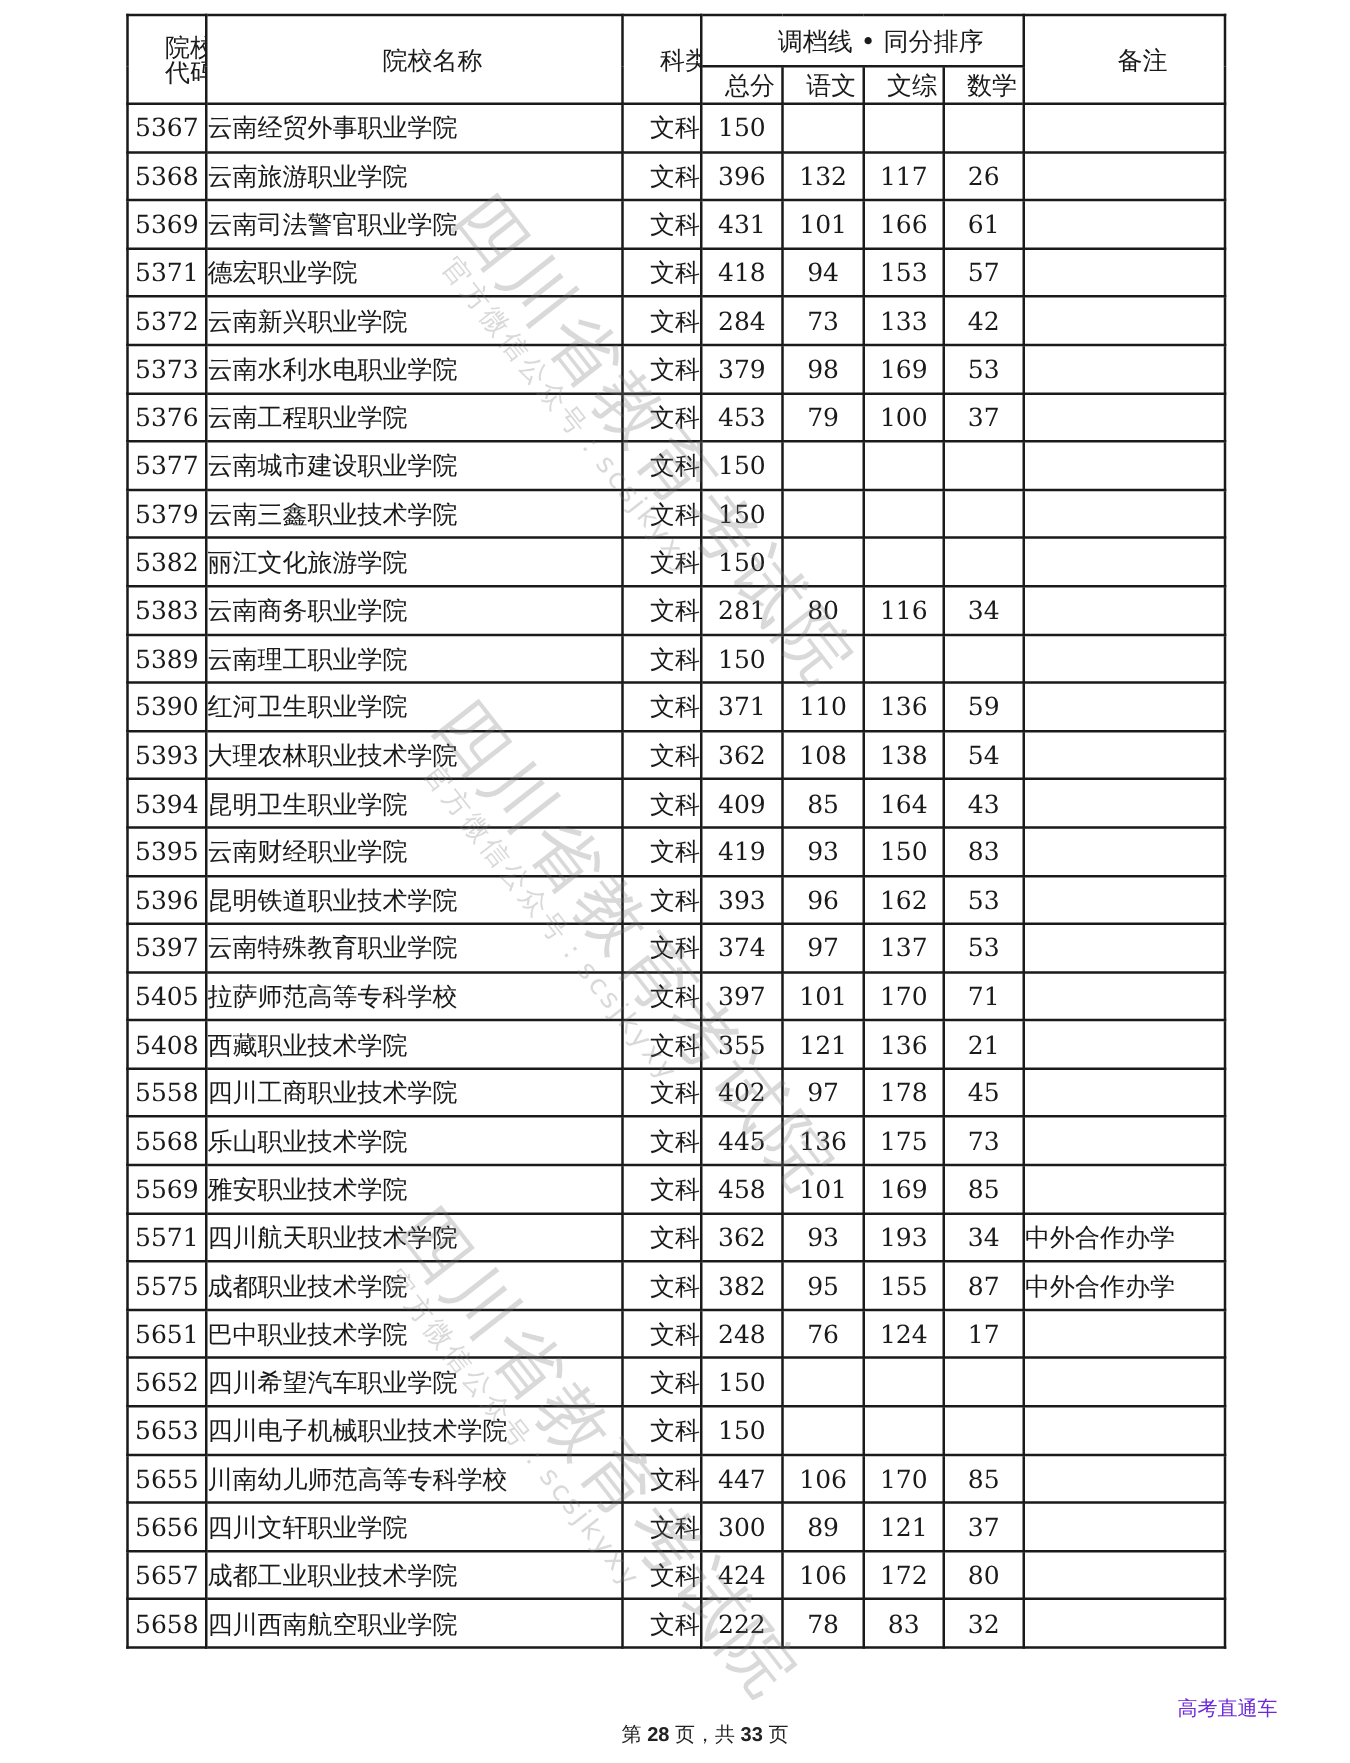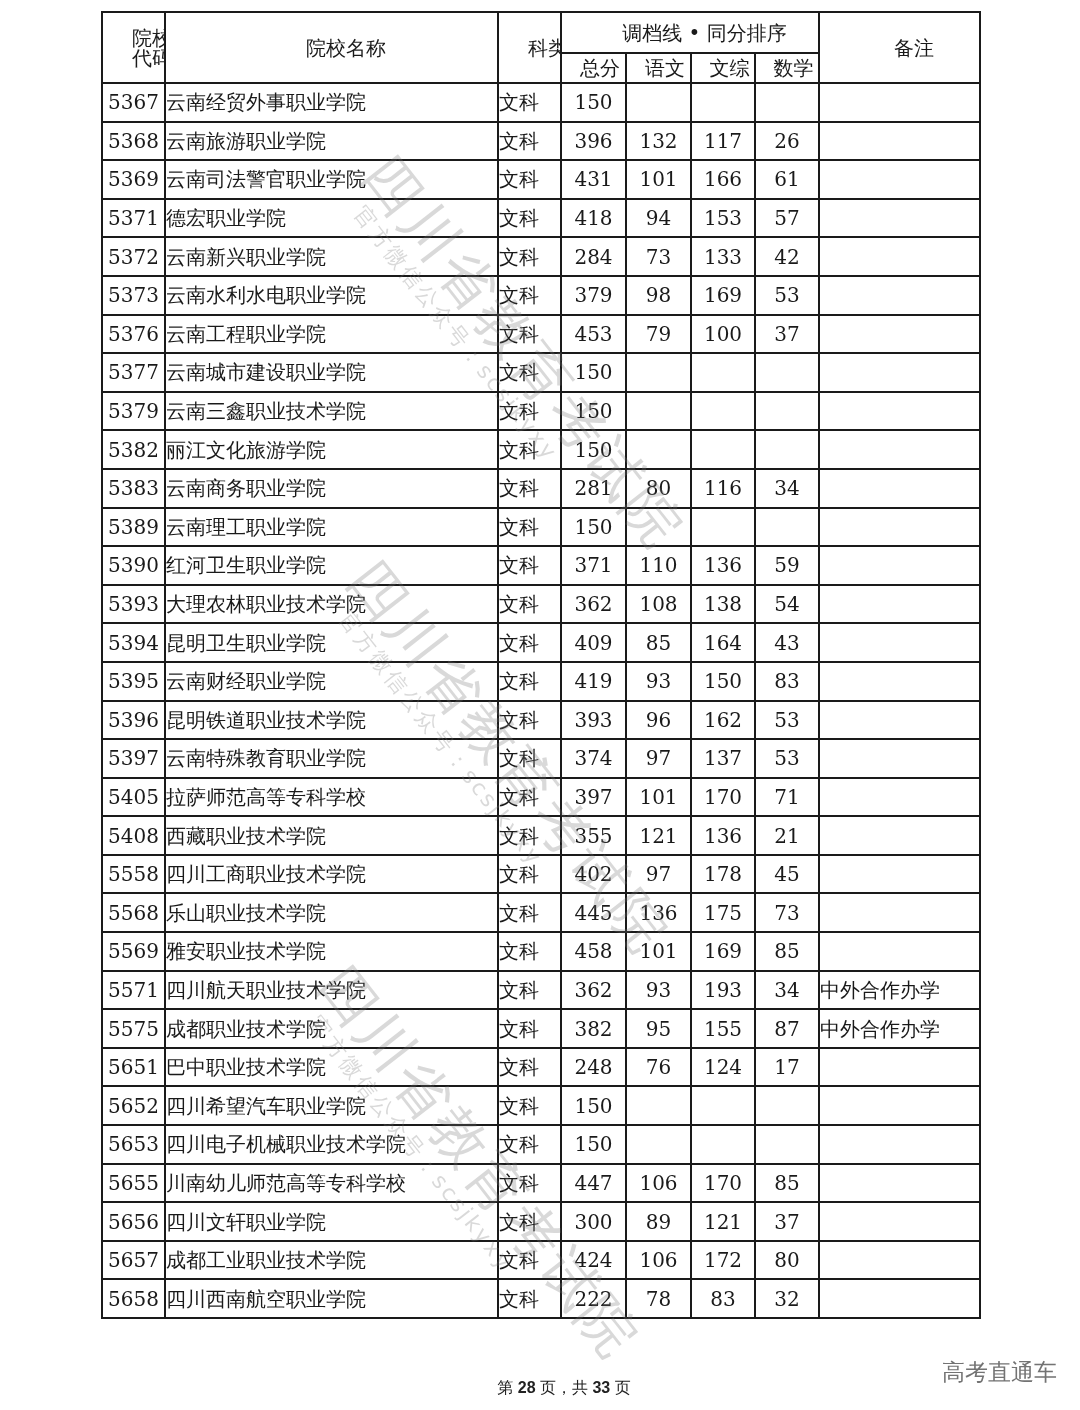--- a/index.html
+++ b/index.html
@@ -10,32 +10,32 @@
                  table-layout: fixed; width: 878px; }
   table.scores td, table.scores th { border: 2px solid #1a1a1a; padding: 0; font-weight: normal;
                  font-size: 20px; line-height: 1; overflow: hidden; white-space: nowrap; }
   th.h { text-align: center; vertical-align: middle; }
   th.code-h { line-height: 1.2; }
   tr.sub th { height: 28px; padding-left: 13px; }
   tr.top th { height: 39px; padding-left: 29px; }
   tbody tr td { height: 36.6px; }
   td.code { text-align: center; font-size: 19px; margin-left: 16px; }
   td.name { text-align: left; padding-left: 5px; }
-  td.cat { text-align: left; margin-top: 19px; }
+  td.cat { text-align: right; margin-top: 19px; }
   td.num { text-align: center; }
   td.note { text-align: left; padding-left: 4px; }
   .watermark { position: absolute; pointer-events: none; color: rgba(120,120,120,0.28);
                transform-origin: left top; white-space: nowrap; }
   .wm-big { font-size: 56px; font-family: "DejaVu Sans", sans-serif; letter-spacing: 4px; }
   .wm-small { font-size: 22px; font-family: "DejaVu Sans", sans-serif; letter-spacing: 3px; }
   .footer { position: absolute; top: 1378px; left: 0; width: 1080px; text-align: center;
             font-size: 16px; font-family: "Liberation Sans", sans-serif; color: #222; padding-left: 24px; }
   .footer b { font-weight: bold; }
-  .brand { position: absolute; top: 1357px; left: 942px; font-size: 23px;
-           font-family: Liberation Serif, serif; color: #737373; }
+  .brand { position: absolute; top: 1357px; left: 942px; font-size: 16px;
+           font-family: Liberation Serif, serif; color: #6d28d9; }
 </style>
 </head>
 <body>
 
 <div class="page">
 
   <table class="scores">
     <colgroup>
       <col style="width:63px">
       <col style="width:333px">

